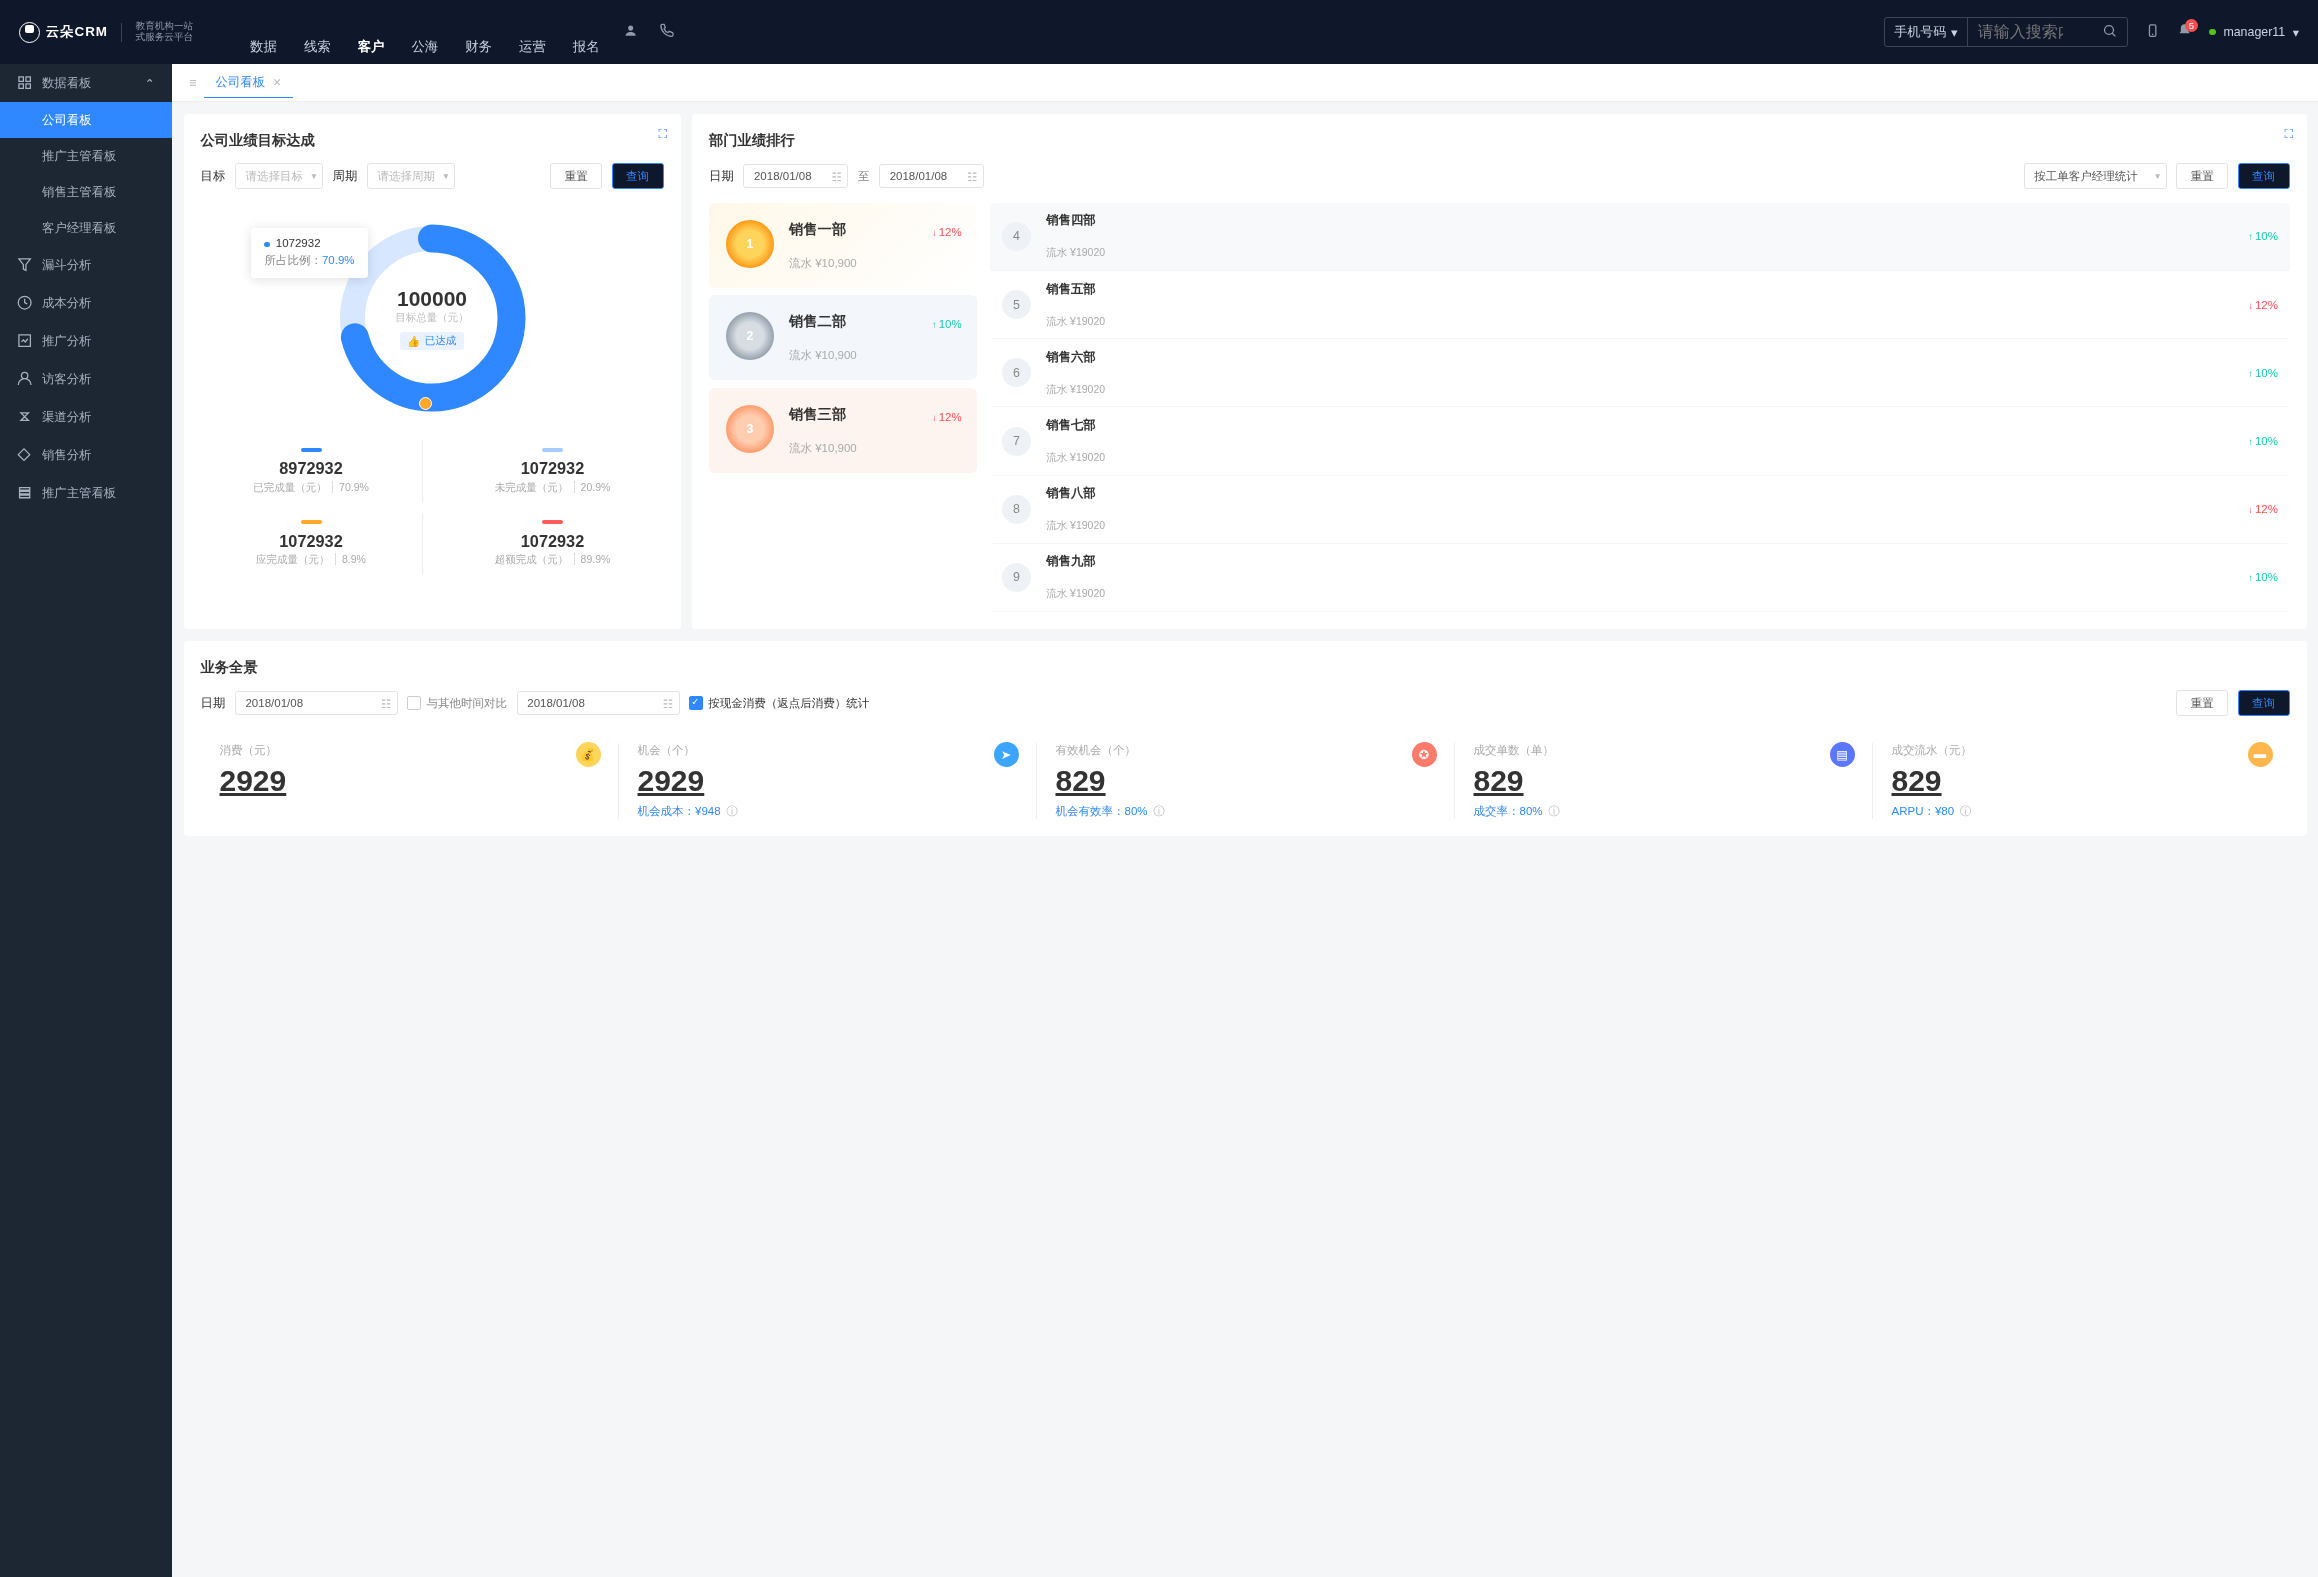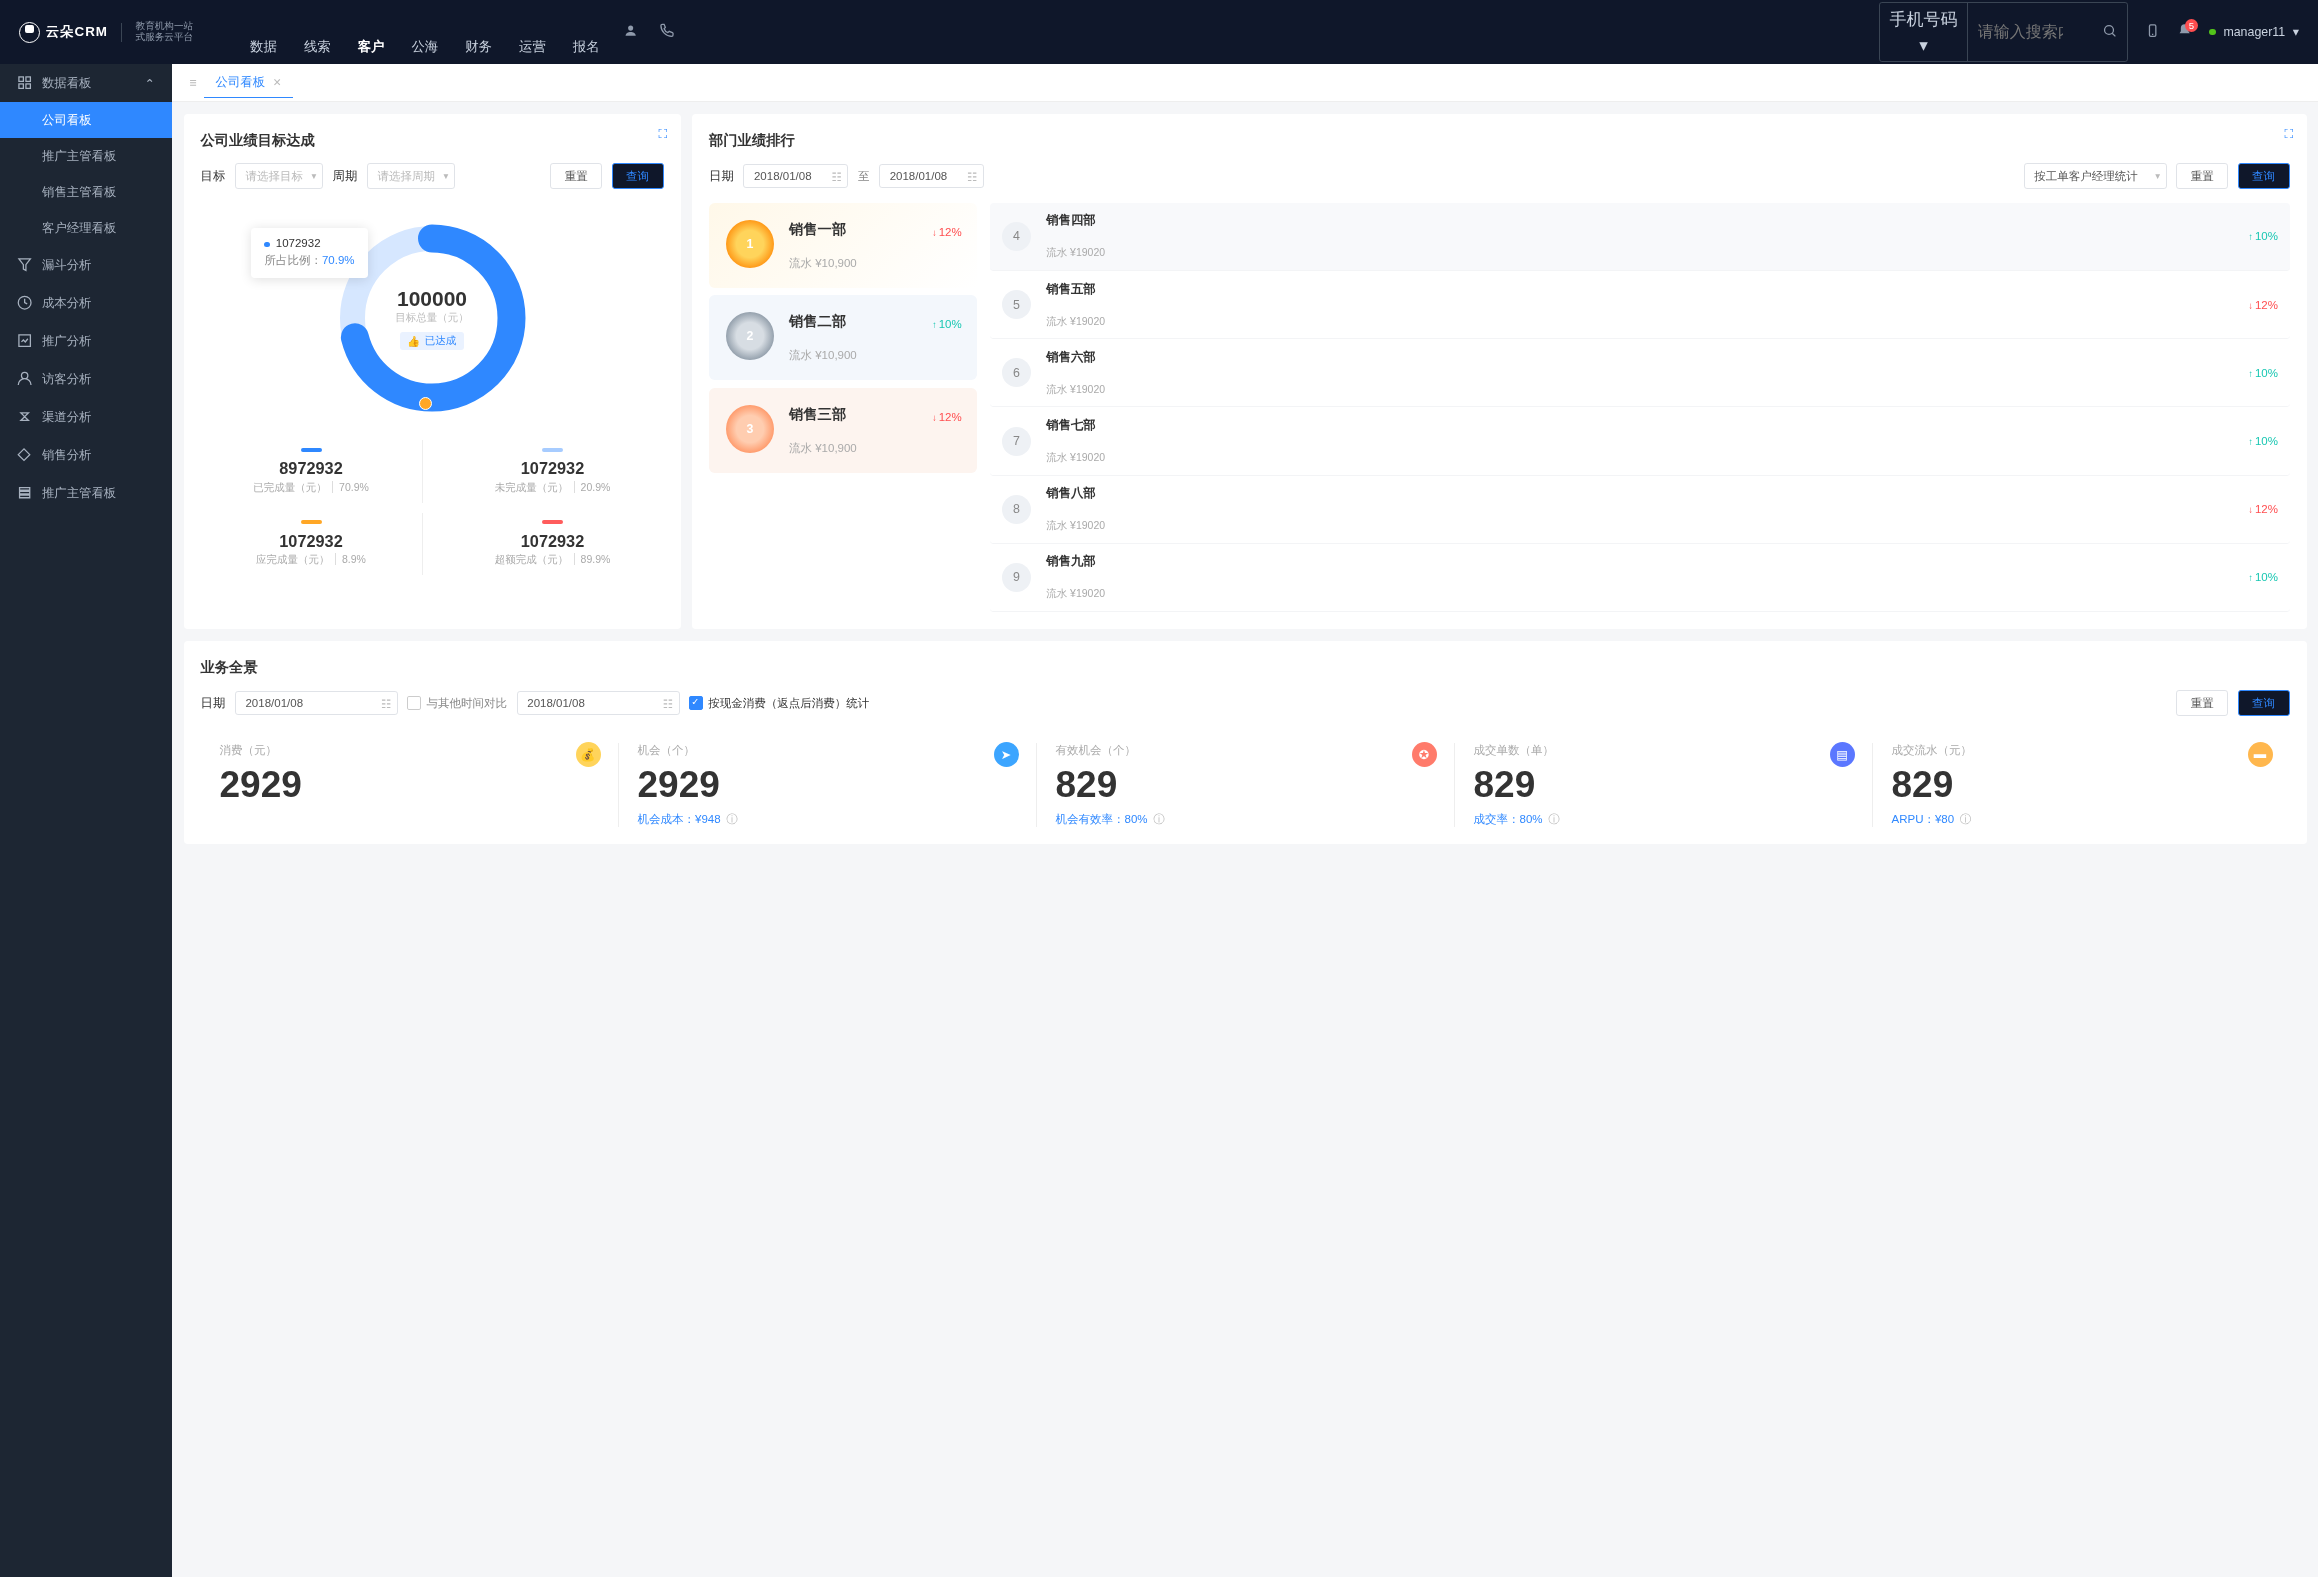--- a/index.html
+++ b/index.html
@@ -12,21 +12,21 @@
 .logo-mark::before { content:""; position:absolute; width:9.6px; height:7.6px; background:#fff; left:4.8px; top:2.9px; border-radius:1.9px; }
 .logo-crm { font-weight:700; font-size:13.4px; color:#fff; letter-spacing:1px;}
 .logo-sep { width:1px; height:19px; background:#3a4554; margin:0 7.6px;}
 .logo-sub { font-size:9.6px; line-height:1.1; color:#8f9aab;}
 .nav { display:flex; gap:27px; margin-left:57px;}
 .nav a { color:#c9d2df; text-decoration:none; font-size:13.4px; cursor:pointer;margin-top:29px;}
 .nav a.active { color:#fff; font-weight:600; }
 .hdr-icons { display:flex; gap:21px; margin-left:23px; color:#8f9aab;}
 .hdr-right { margin-left:auto; display:flex; align-items:center; gap:17px;}
 .search-sel { display:flex; align-items:center; border:1px solid #3a4554; border-radius:2.9px; overflow:hidden; }
-.search-sel .sel { padding:4.8px 9.6px; font-size:17px; color:#c9d2df; border-right:1px solid #3a4554; display:flex; align-items:center; gap:4.8px;flex-direction:column;}
+.search-sel .sel { padding:4.8px 9.6px; font-size:13px; color:#c9d2df; border-right:1px solid #3a4554; display:flex; align-items:center; gap:4.8px;}
 .search-sel input { background:transparent; border:none; padding:4.8px 29px 4.8px 9.6px; color:#c9d2df; font-size:16px; width:124px; outline:none;}
 .search-sel .si { padding:0 9.6px; color:#8f9aab;}
 .hdr-ico { color:#8f9aab; position:relative; cursor:pointer;}
 .badge { position:absolute; top:-3.8px; right:-5.7px; background:#ff4d4f; color:#fff; font-size:9.6px; border-radius:7.6px; padding:0 3.8px; line-height:13.4px;}
 .user { display:flex; align-items:center; gap:7.6px; color:#c9d2df;}
 .user-dot { width:6.7px; height:6.7px; border-radius:50%; background:#52c41a;}
 
 
 .layout { display:flex; }
 .sidebar { width:172px; background:#1d2633; min-height:calc(100vh - 48px); color:#a7b1bf;}
@@ -107,21 +107,21 @@
 .rank-row:first-child{ background:#f8f9fb;}
 .rank-num{ width:29px; height:29px; border-radius:50%; background:#eef1f5; color:#888; display:flex; align-items:center; justify-content:center; font-size:12.4px; margin-right:15.3px;}
 .rank-row .rk-name{ font-size:12.4px;}
 .rank-row .rk-sub{ font-size:10.5px;}
 .rank-row .rk-pct{ position:static; margin-left:auto;}
 
 .overview{ display:flex; margin-top:27px; }
 .ov-item{ flex:1; padding:0 19px; border-right:1px solid #eee; position:relative;}
 .ov-item:last-child{ border-right:none;}
 .ov-label{ font-size:11.5px; color:#aaa;}
-.ov-num{ font-size:37px; font-weight:700; margin-top:5.7px;}
+.ov-num{ font-size:30px; font-weight:700; margin-top:5.7px;text-decoration:underline;}
 .ov-sub{ font-size:11.5px; color:#2f88ff; margin-top:5.7px; display:flex; align-items:center; gap:5.7px;}
 .ov-sub .q{ color:#bbb;}
 .ov-ico{ width:25px;height:25px; border-radius:50%; position:absolute; right:17px; top:-1.9px; display:flex; align-items:center; justify-content:center; font-size:12.4px; color:#fff;}
 .ic1{ background:#ffd45b;}
 .ic2{ background:#3ca5ff;}
 .ic3{ background:#ff7b6b;}
 .ic4{ background:#5b77ff;}
 .ic5{ background:#ffb74d;}
 
 .chk{ display:flex; align-items:center; gap:5.7px; font-size:11.5px; color:#888;}

